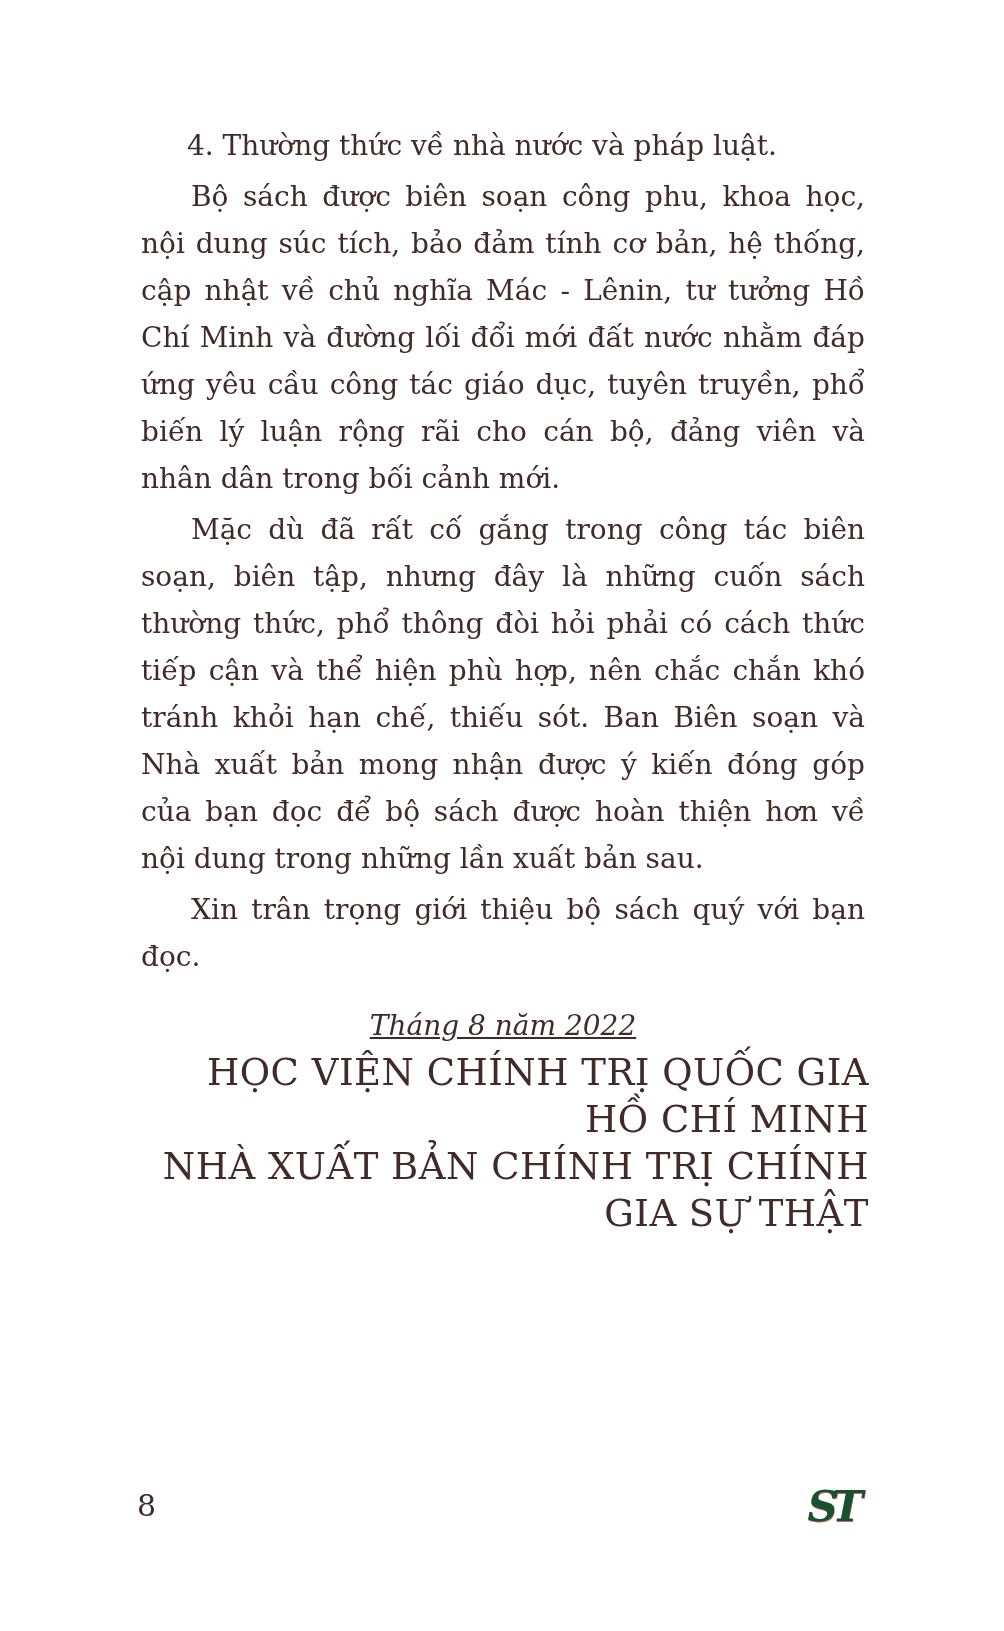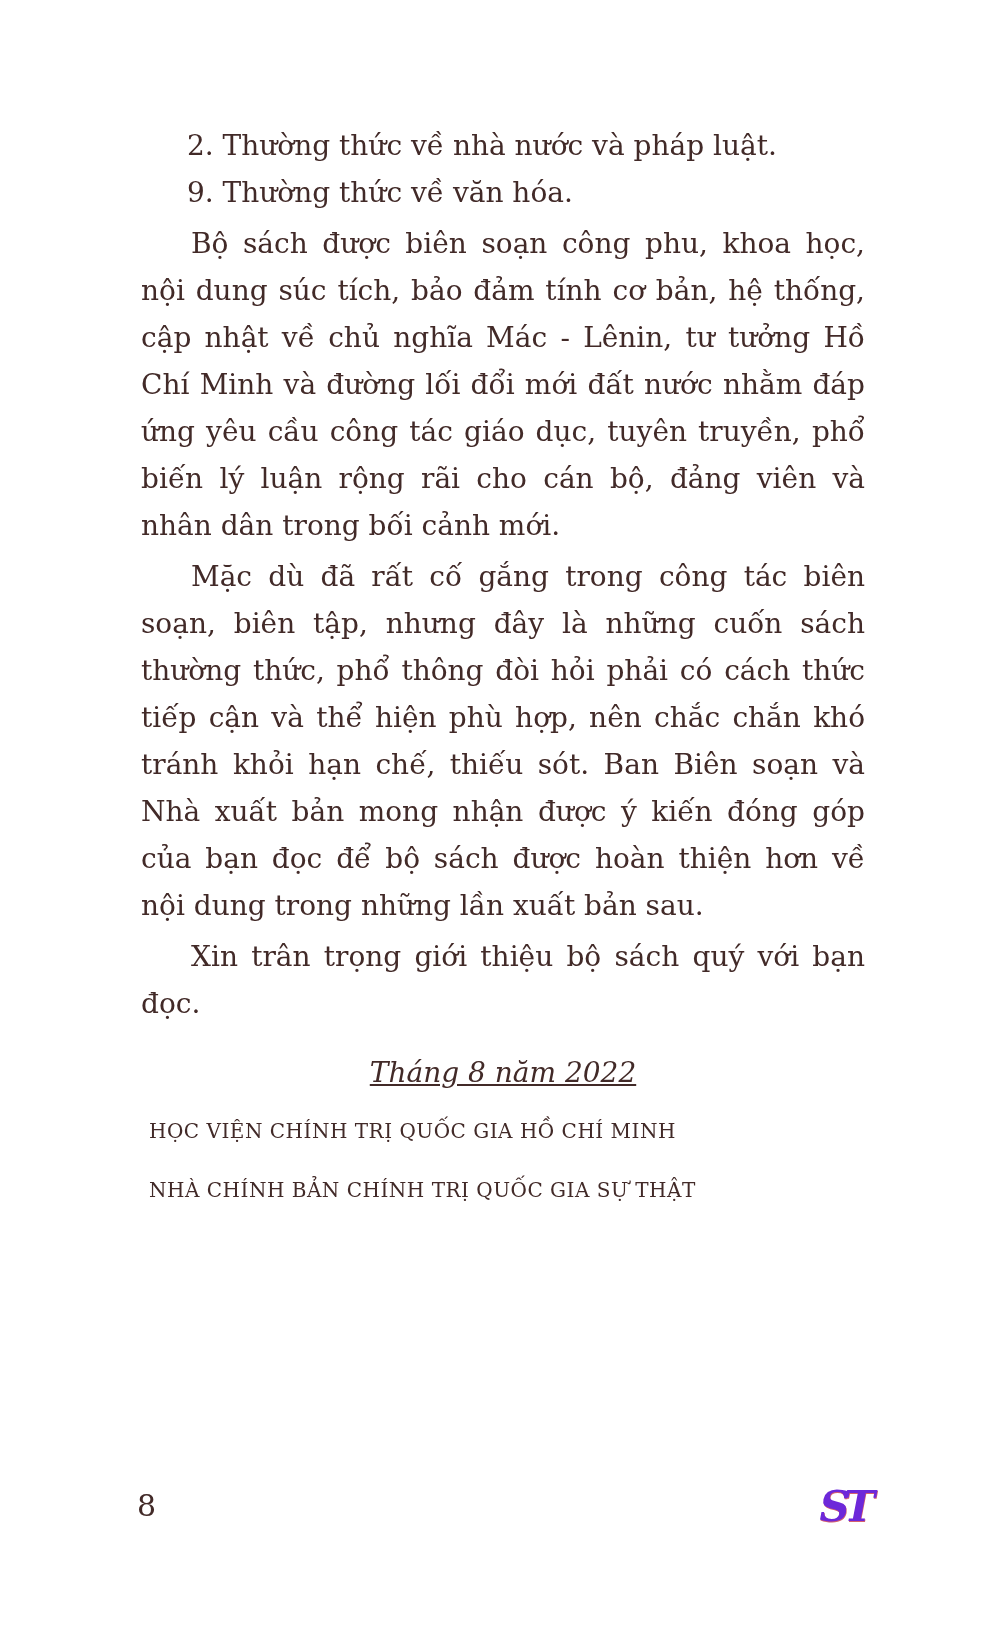--- a/index.html
+++ b/index.html
@@ -34,60 +34,59 @@
     text-align: justify;
     text-indent: 50px;
   }
   .date-line {
     margin: 22px 0 0 0;
     text-align: center;
     font-style: italic;
     text-decoration: underline;
   }
   .sig-line {
-    margin: 12px;
-    text-align: left;
+    margin: 0;
+    text-align: right;
     letter-spacing: 0.5px;
-    font-size: 20px;
+    font-size: 37px;
   }
   .page-number {
     position: absolute;
     left: 137px;
     bottom: 108px;
     font-size: 30px;
     color: #422a28;
   }
   .publisher-logo {
     position: absolute;
-    right: 135px;
+    right: 147px;
     bottom: 100px;
     font-size: 42px;
     font-style: italic;
     font-weight: bold;
     letter-spacing: -6px;
-    color: #6d28d9;
+    color: #14532d;
     text-shadow: 0.5px 0.5px 0 #d5616e;
   }
 </style>
 </head>
 <body>
 
 <div class="page">
   <div class="content">
 
-    <p class="list-line">2. Thường thức về nhà nước và pháp luật.</p>
-    <p class="list-line">9. Thường thức về văn hóa.</p>
+    <p class="list-line">4. Thường thức về nhà nước và pháp luật.</p>
 
     <p class="para">Bộ sách được biên soạn công phu, khoa học, nội dung súc tích, bảo đảm tính cơ bản, hệ thống, cập nhật về chủ nghĩa Mác - Lênin, tư tưởng Hồ Chí Minh và đường lối đổi mới đất nước nhằm đáp ứng yêu cầu công tác giáo dục, tuyên truyền, phổ biến lý luận rộng rãi cho cán bộ, đảng viên và nhân dân trong bối cảnh mới.</p>
     <p class="para">Mặc dù đã rất cố gắng trong công tác biên soạn, biên tập, nhưng đây là những cuốn sách thường thức, phổ thông đòi hỏi phải có cách thức tiếp cận và thể hiện phù hợp, nên chắc chắn khó tránh khỏi hạn chế, thiếu sót. Ban Biên soạn và Nhà xuất bản mong nhận được ý kiến đóng góp của bạn đọc để bộ sách được hoàn thiện hơn về nội dung trong những lần xuất bản sau.</p>
     <p class="para">Xin trân trọng giới thiệu bộ sách quý với bạn đọc.</p>
 
     <p class="date-line">Tháng 8 năm 2022</p>
 
     <p class="sig-line">HỌC VIỆN CHÍNH TRỊ QUỐC GIA HỒ CHÍ MINH</p>
-    <p class="sig-line">NHÀ CHÍNH BẢN CHÍNH TRỊ QUỐC GIA SỰ THẬT</p>
+    <p class="sig-line">NHÀ XUẤT BẢN CHÍNH TRỊ CHÍNH GIA SỰ THẬT</p>
 
   </div>
 
   <span class="page-number">8</span>
 
   <span class="publisher-logo">ST</span>
 </div>
 
 </body></html>

